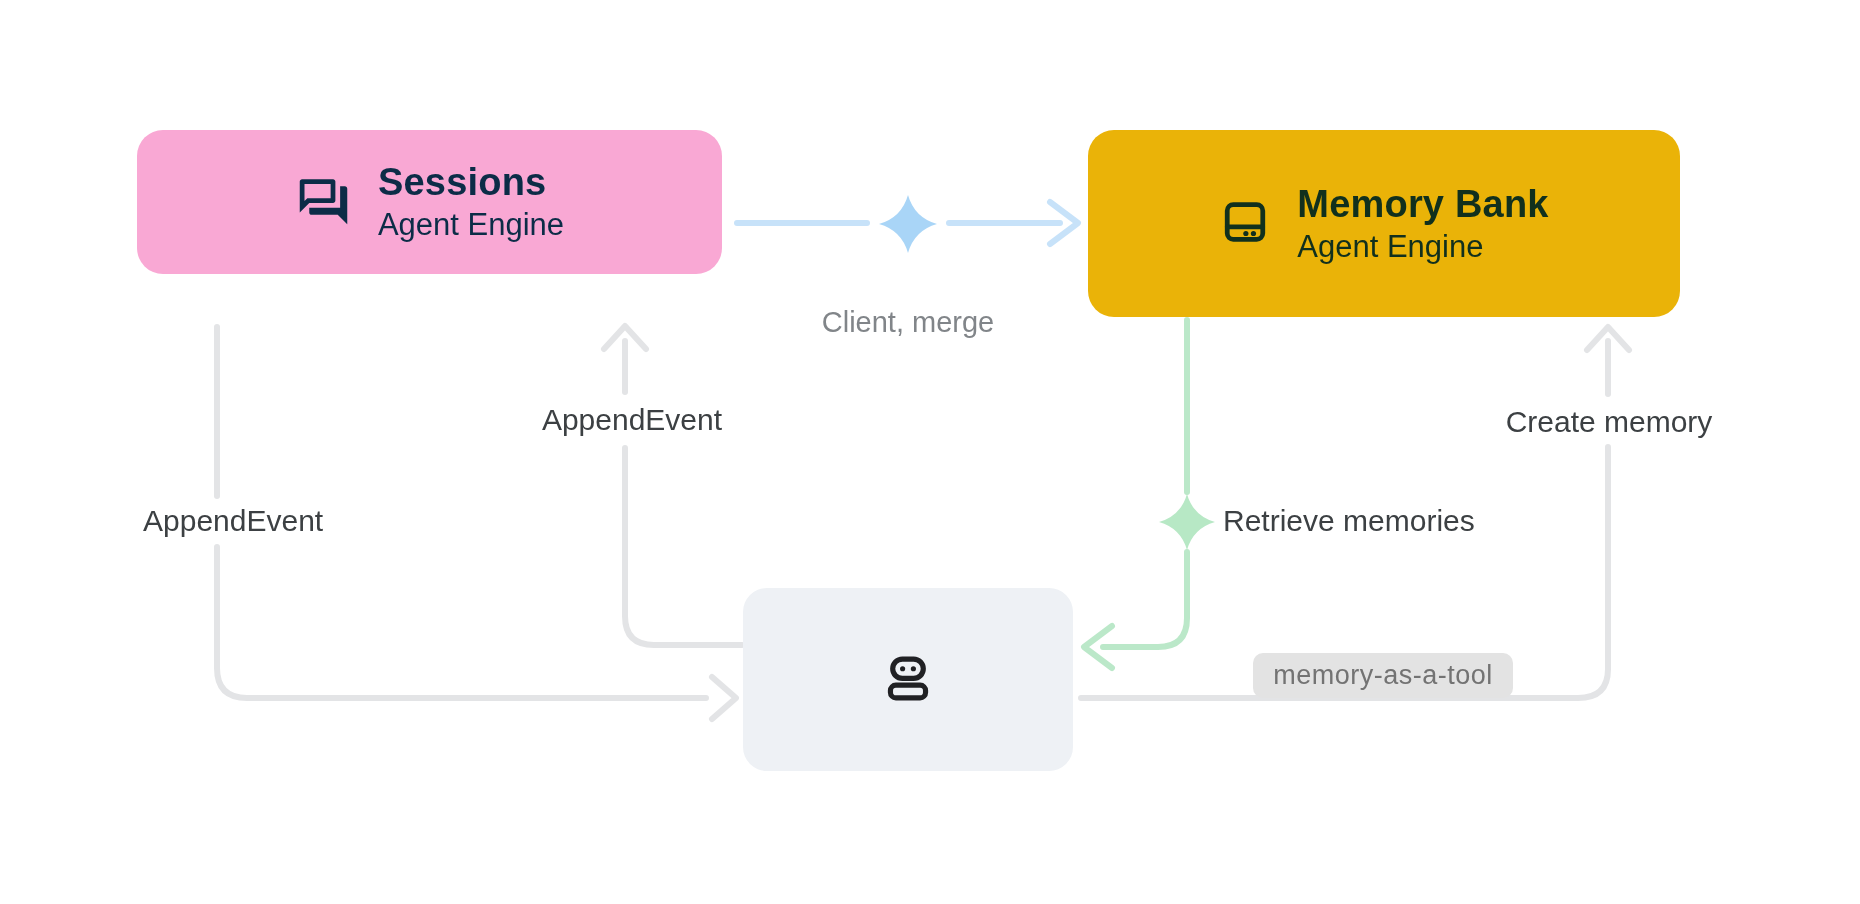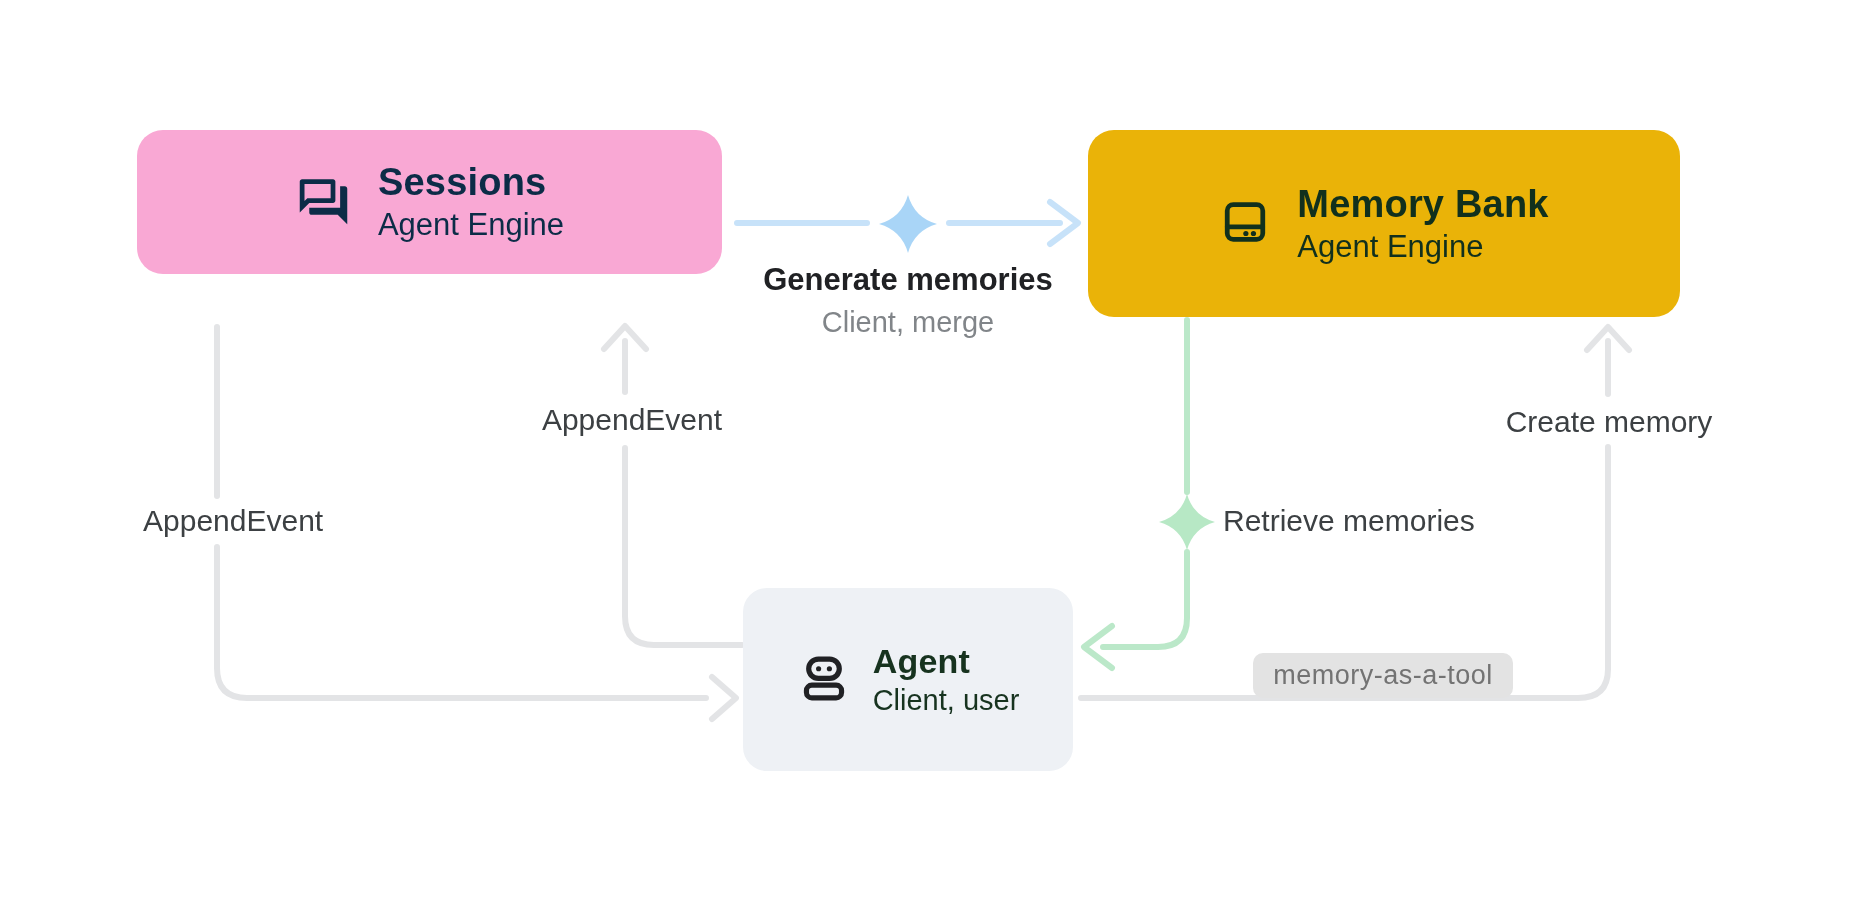--- a/index.html
+++ b/index.html
@@ -102,27 +102,22 @@
 
   <div class="node node-agent">
     <span>
       <svg width="54" height="54" viewBox="0 0 24 24" fill="none" stroke="#202124" stroke-width="2.3" stroke-linecap="round">
         <rect x="5.2" y="3.6" width="13.6" height="8.6" rx="4.3"></rect>
         <circle cx="9.6" cy="7.9" r="1.15" fill="#202124" stroke="none"></circle>
         <circle cx="14.4" cy="7.9" r="1.15" fill="#202124" stroke="none"></circle>
         <rect x="4.2" y="15.2" width="15.6" height="5.6" rx="2.4"></rect>
       </svg>
     </span>
-    <span class="node-text">
-      <span class="node-title">Agent</span>
-      <span class="node-subtitle">Client, user</span>
-    </span>
   </div>
 
-  <div class="edge-label label-generate">Generate memories</div>
   <div class="edge-label label-extract">Client, merge</div>
   <div class="edge-label label-append">AppendEvent</div>
   <div class="edge-label label-listevents">AppendEvent</div>
   <div class="edge-label label-create">Create memory</div>
   <div class="edge-label label-retrieve">Retrieve memories</div>
 
   <div class="badge">memory-as-a-tool</div>
 
 </div>
 

